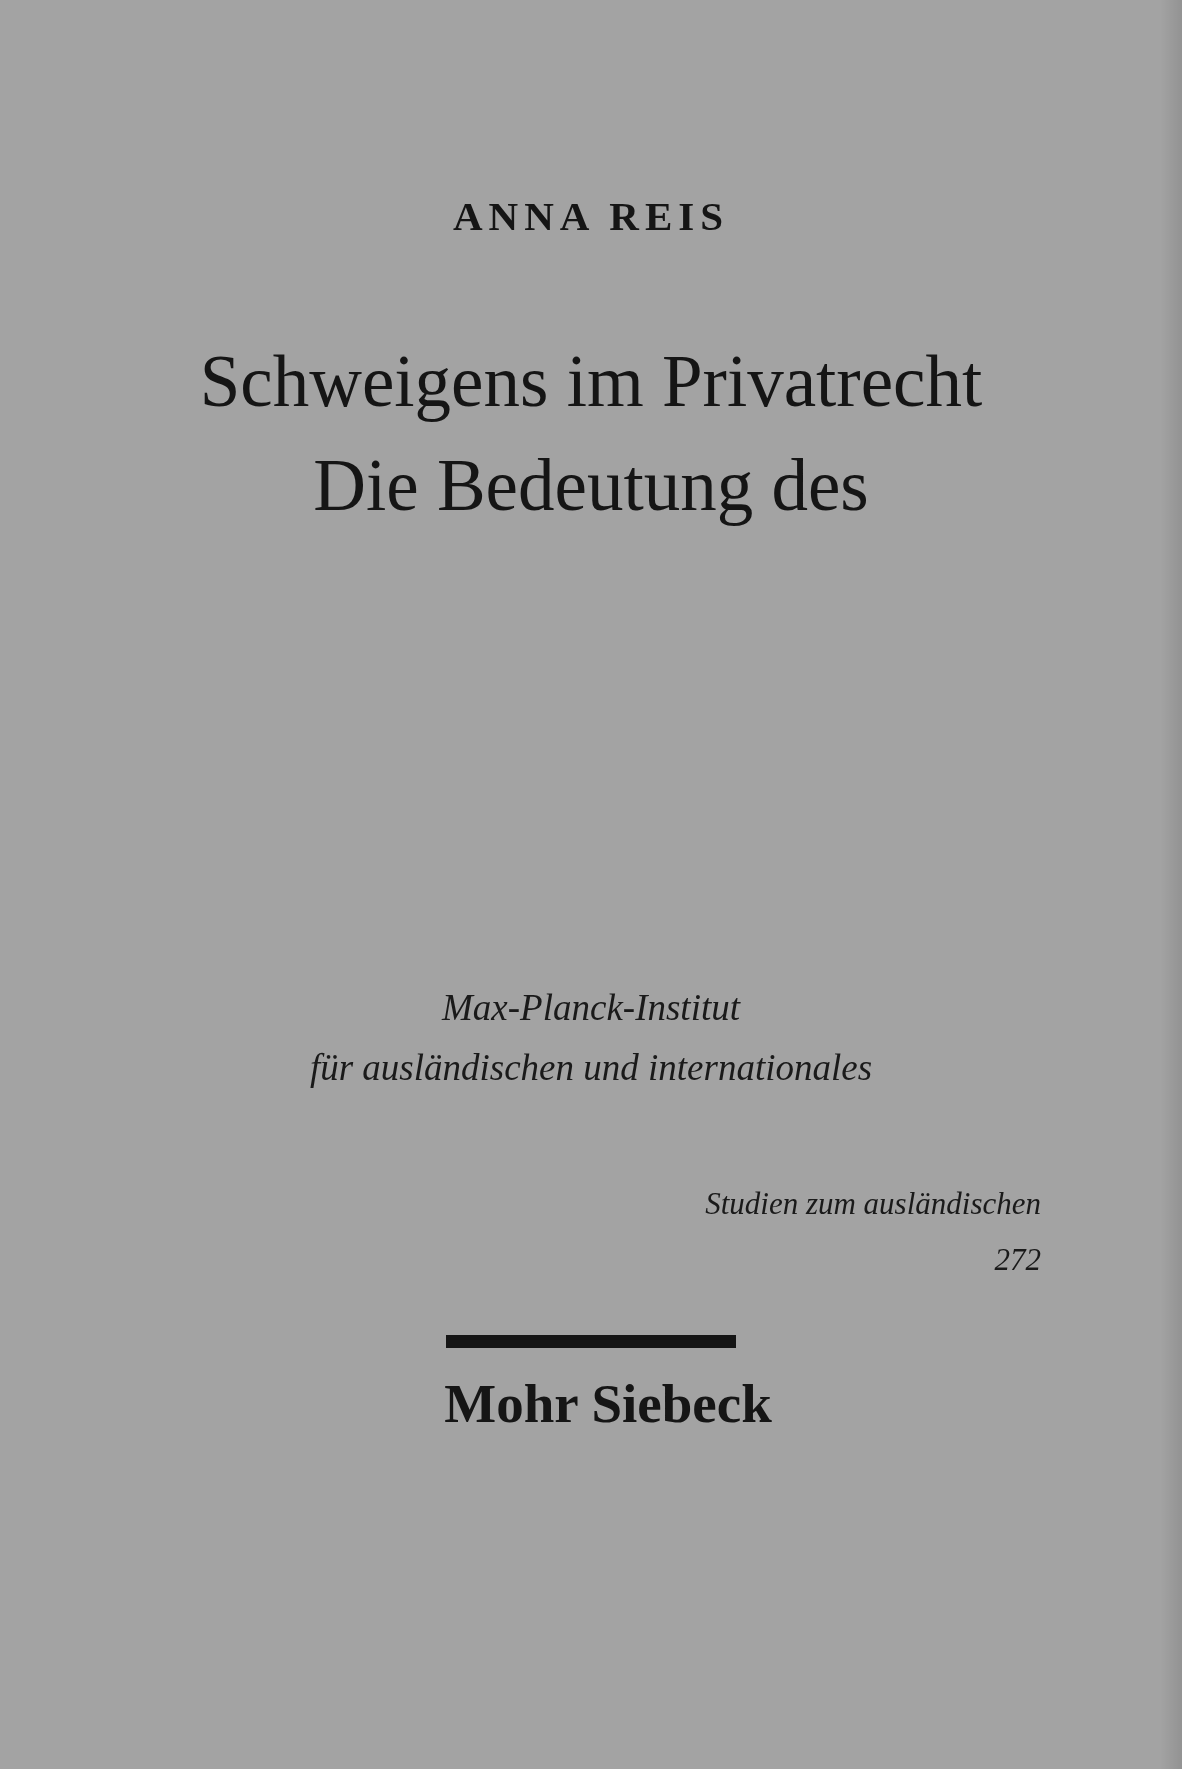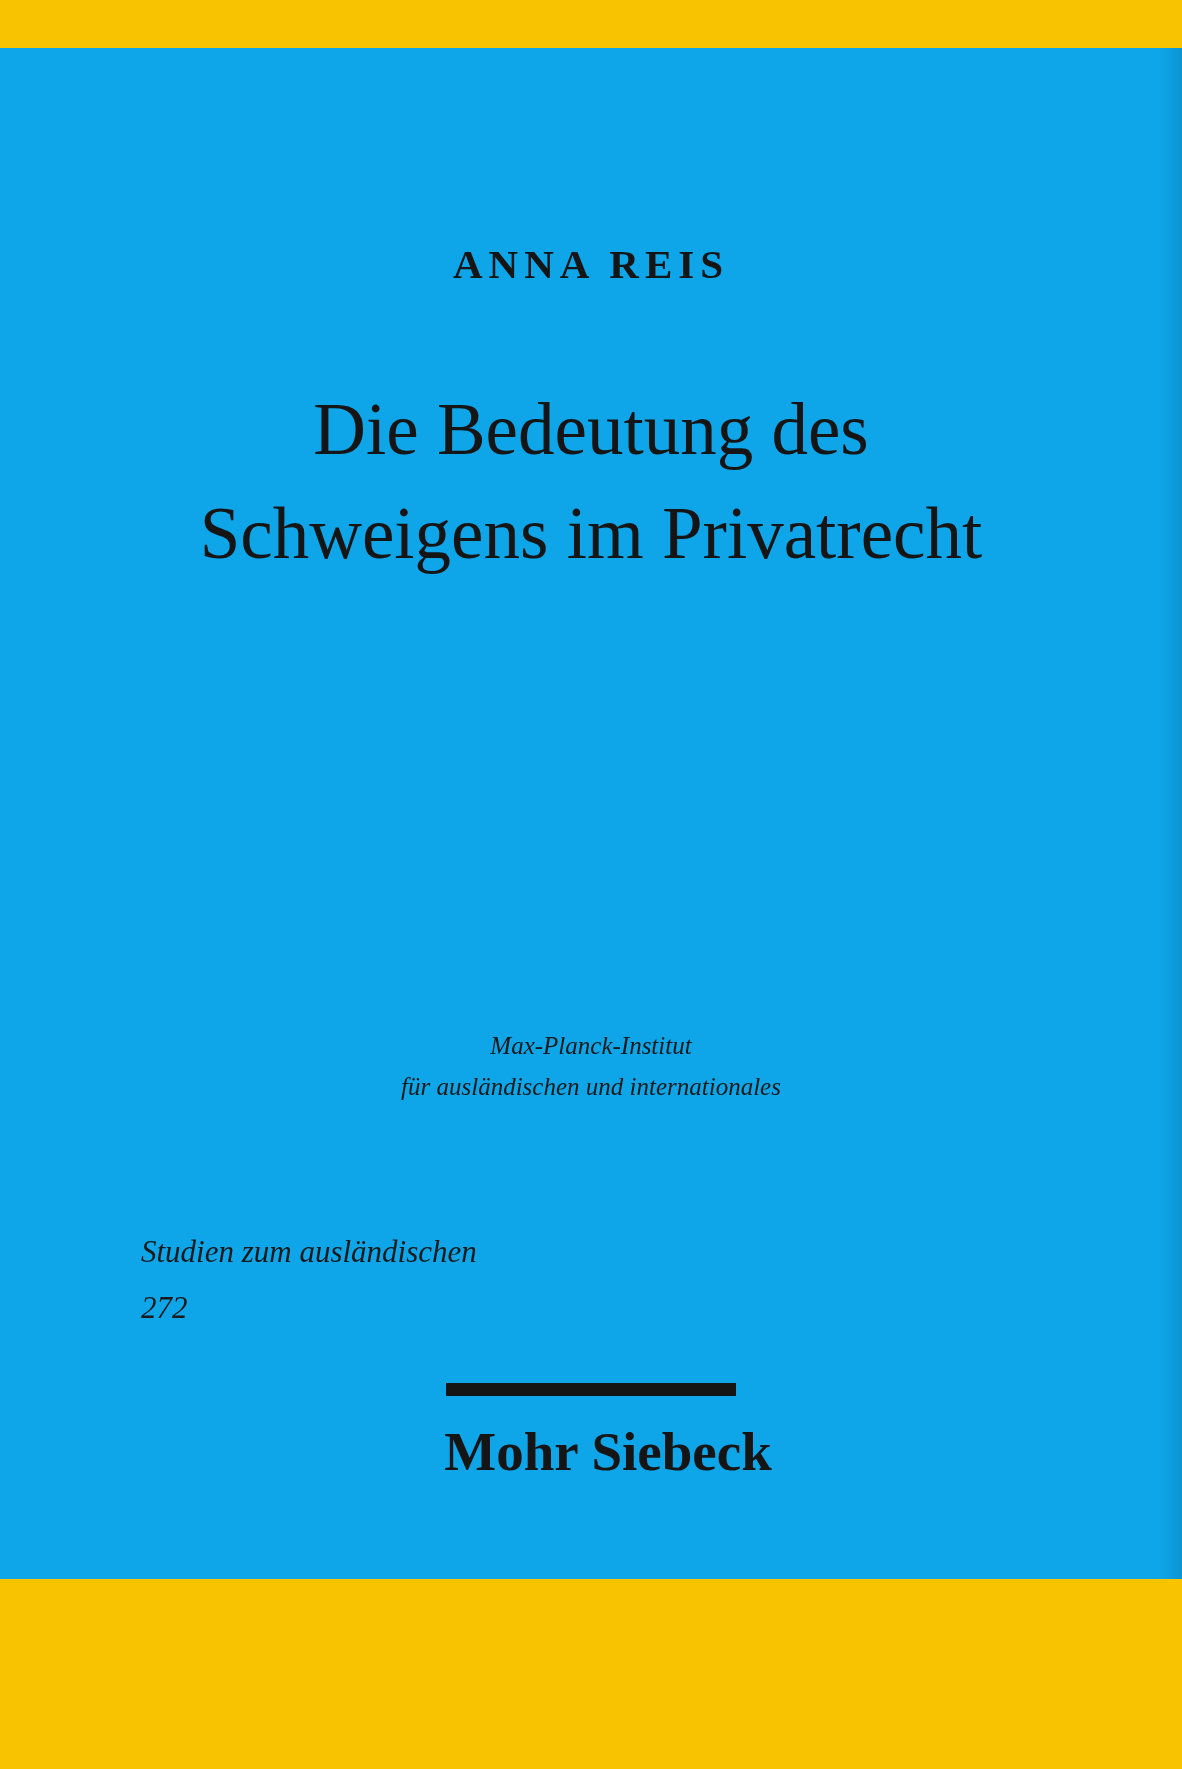--- a/index.html
+++ b/index.html
@@ -10,25 +10,24 @@
     width: 1182px;
     height: 1769px;
     background: #f8c300;
     font-family: "Liberation Serif", serif;
     color: #1a1a1a;
     overflow: hidden;
     position: relative;
   }
   .cover {
     width: 1182px;
-    height: 1531px;
+    height: 1769px;
     box-sizing: border-box;
     position: relative;
-    background: #0ea5e9;
-    margin-top: 48px;
+    background: #a3a3a3;
   }
   
   .edge-shade {
     position: absolute;
     top: 0;
     right: 0;
     width: 22px;
     height: 100%;
     background: linear-gradient(to right, rgba(0,0,0,0.0), rgba(0,0,0,0.10));
     pointer-events: none;
@@ -59,32 +58,32 @@
     font-family: "Liberation Serif", serif;
   }
   .institute {
     position: absolute;
     top: 978px;
     left: 50%;
     transform: translateX(-50%);
     width: 900px;
     text-align: center;
     font-style: italic;
-    font-size: 25px;
+    font-size: 37px;
     line-height: 1.62;
     color: #1a1a1a;
     font-family: "Liberation Serif", serif;
   }
   .series {
     position: absolute;
     top: 1178px;
     left: 50%;
     transform: translateX(-50%);
     width: 900px;
-    text-align: left;
+    text-align: right;
     font-style: italic;
     font-size: 31px;
     line-height: 1.68;
     color: #1a1a1a;
     font-family: "Liberation Serif", serif;
   }
   .series .number {
     display: block;
     margin-top: 4px;
   }
@@ -110,22 +109,22 @@
   }
 </style>
 </head>
 <body>
 
 <div class="cover">
 
   <div class="author">ANNA REIS</div>
 
   <div class="title">
+    <div>Schweigens im Privatrecht</div>
     <div>Die Bedeutung des</div>
-    <div>Schweigens im Privatrecht</div>
   </div>
 
   <div class="institute">
     <div>Max-Planck-Institut</div>
     <div>für ausländischen und internationales</div>
   </div>
 
   <div class="series">
     <div>Studien zum ausländischen</div>
     <div class="number">272</div>

